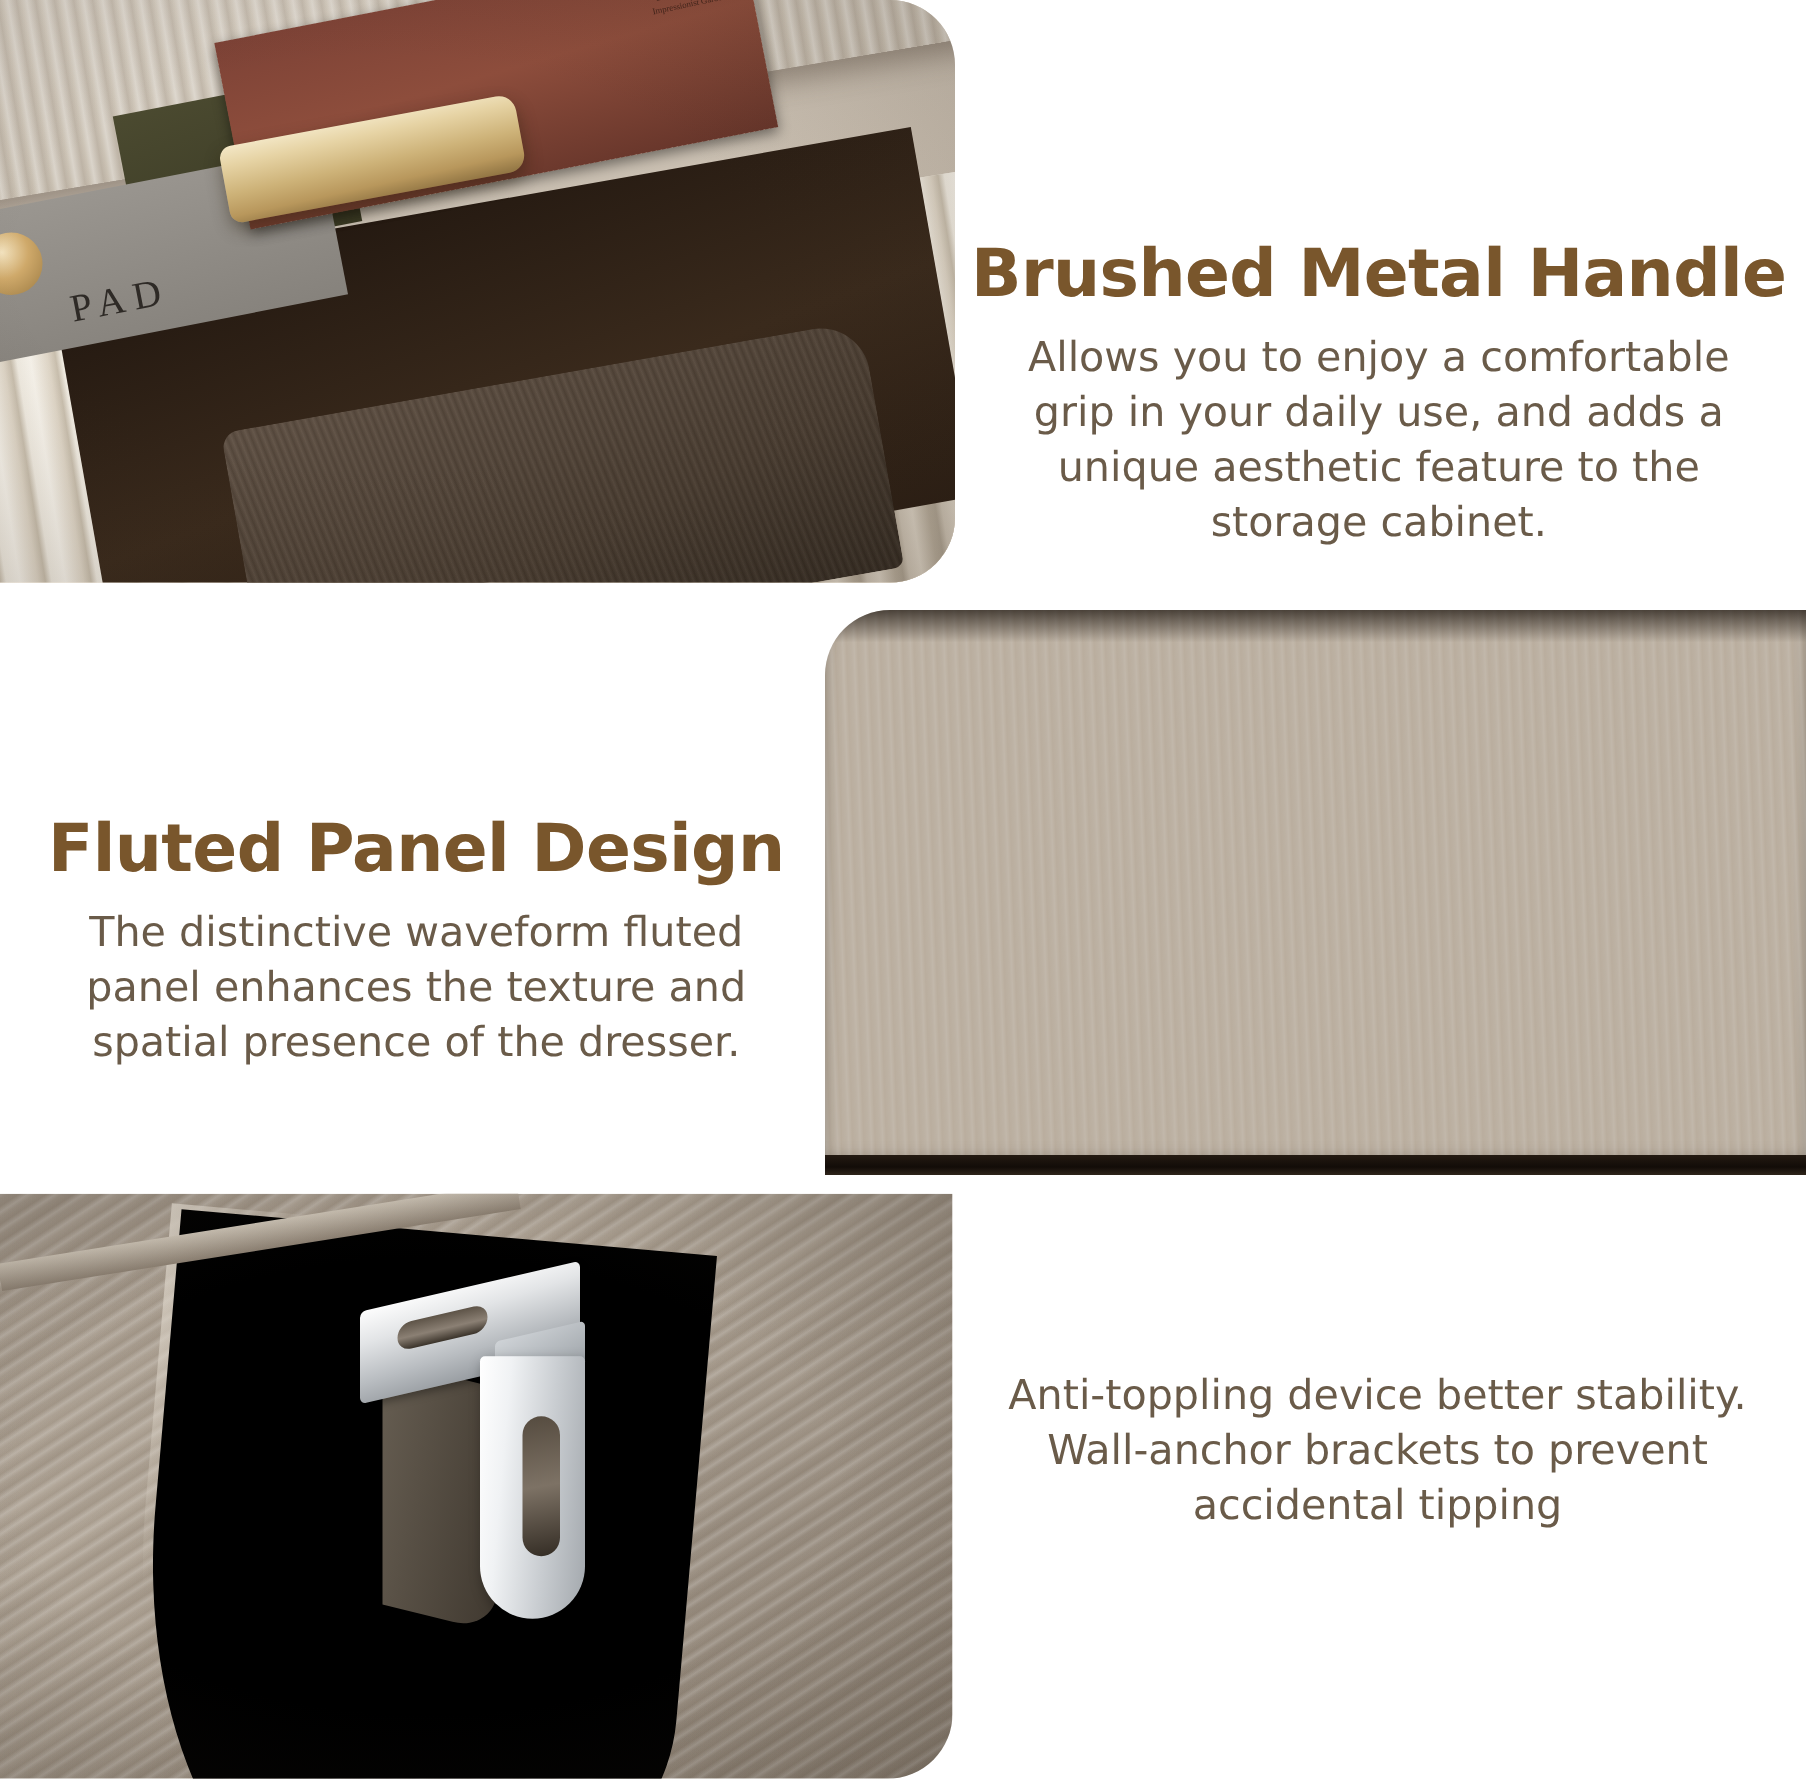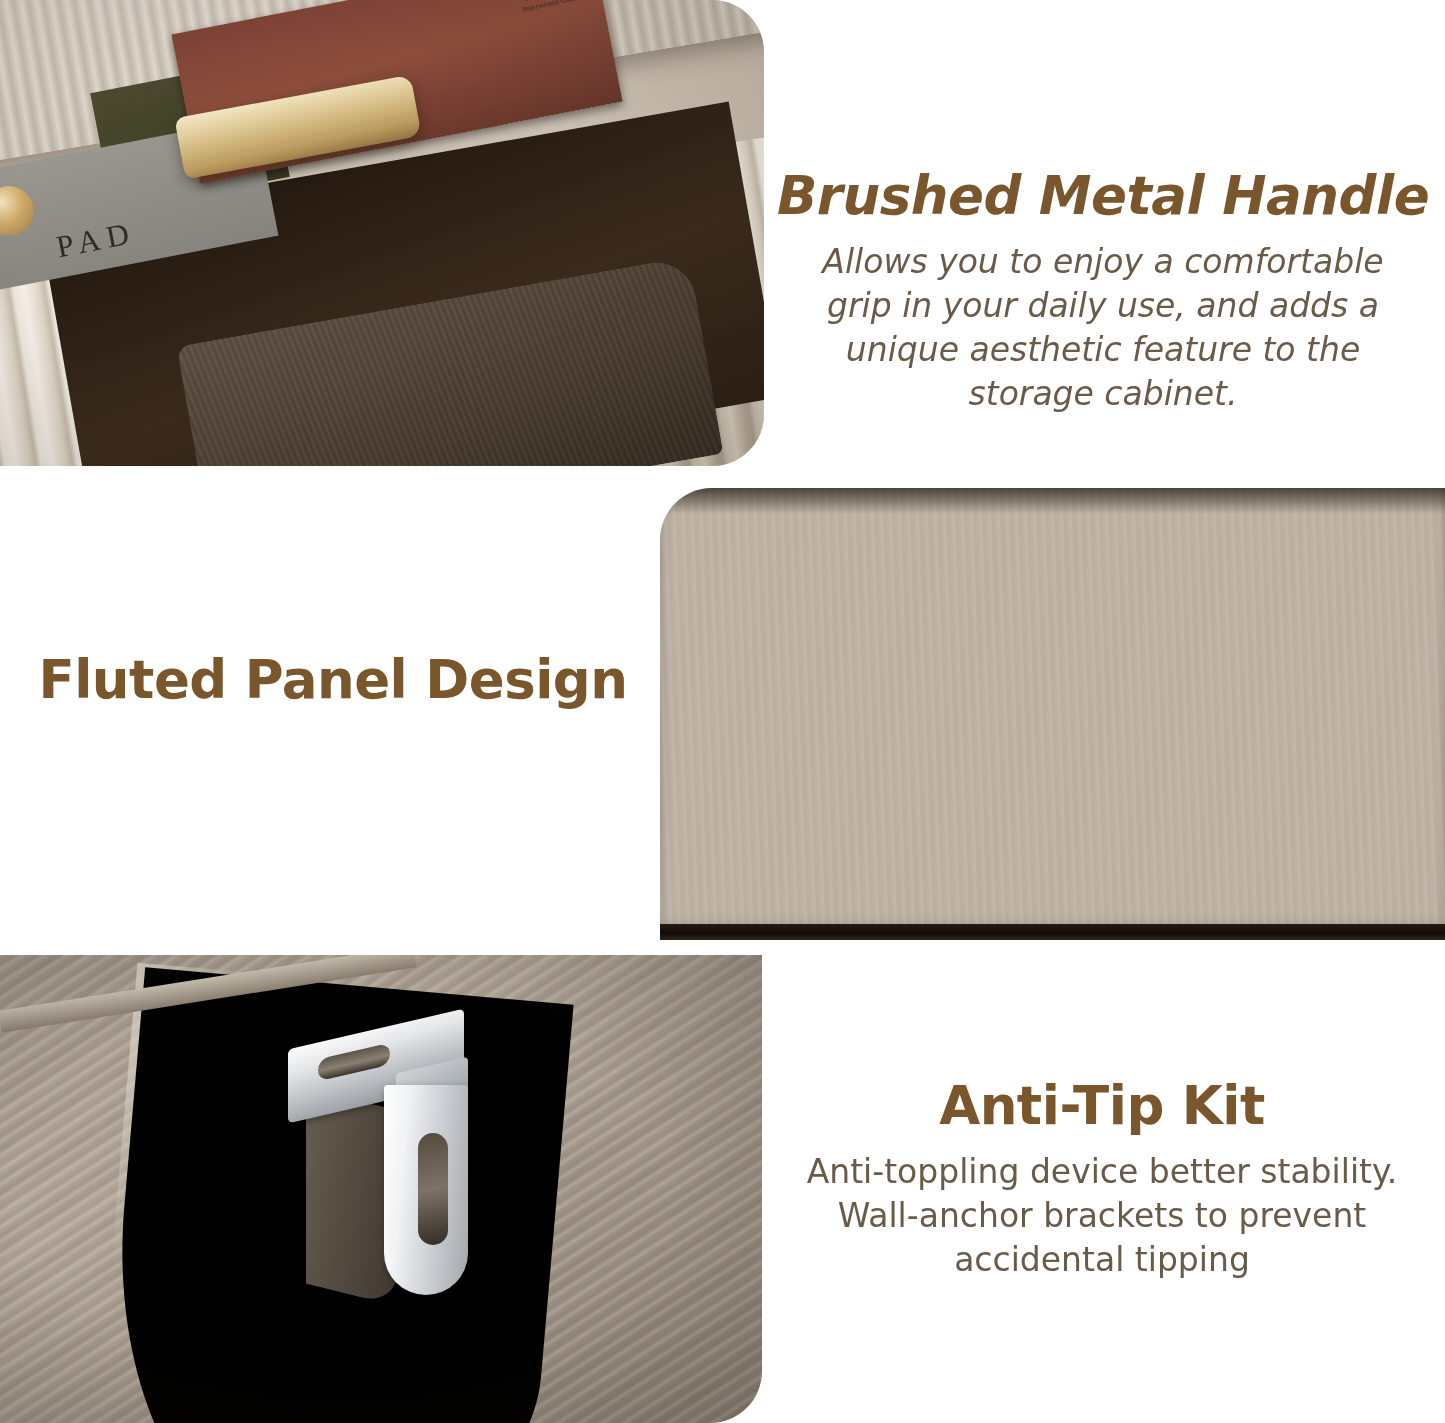--- a/index.html
+++ b/index.html
@@ -316,21 +316,21 @@
     background: linear-gradient(100deg, rgba(120,110,96,0.85) 0%, rgba(70,62,52,0.9) 100%);
     border-radius: 0 0 36px 0;
   }
 
   #panel-bracket-vignette {
     position: absolute; inset: 0;
     background: radial-gradient(ellipse at 45% 50%, rgba(0,0,0,0) 55%, rgba(40,32,24,0.22) 100%);
   }
 
   
-  #text-handle { left: 770px; top: 168px; width: 666px; font-style: italic; }
+  #text-handle { left: 770px; top: 192px; width: 666px; }
   #text-fluted { left: 18px;  top: 652px; width: 630px; }
   #text-antitip{ left: 768px; top: 1078px; width: 668px; }
 </style>
 </head>
 <body>
 
 <div class="panel" id="panel-drawer">
   <div id="drawer-front-flutes"></div>
   <div id="drawer-front-flutes-2"></div>
   <div id="drawer-cavity"></div>
@@ -371,18 +371,18 @@
   <div id="bracket-vert-slot"></div>
 </div>
 
 <div class="textblock" id="text-handle">
   <h2 class="feature-title">Brushed Metal Handle</h2>
   <p class="feature-desc">Allows you to enjoy a comfortable grip in your daily use, and adds a unique aesthetic feature to the storage cabinet.</p>
 </div>
 
 <div class="textblock" id="text-fluted">
   <h2 class="feature-title">Fluted Panel Design</h2>
+  <p class="feature-desc">The distinctive waveform fluted panel enhances the texture and spatial presence of the dresser.</p>
 </div>
 
 <div class="textblock" id="text-antitip">
-  <h2 class="feature-title">Anti-Tip Kit</h2>
   <p class="feature-desc">Anti-toppling device better stability. Wall-anchor brackets to prevent accidental tipping</p>
 </div>
 
 </body></html>

